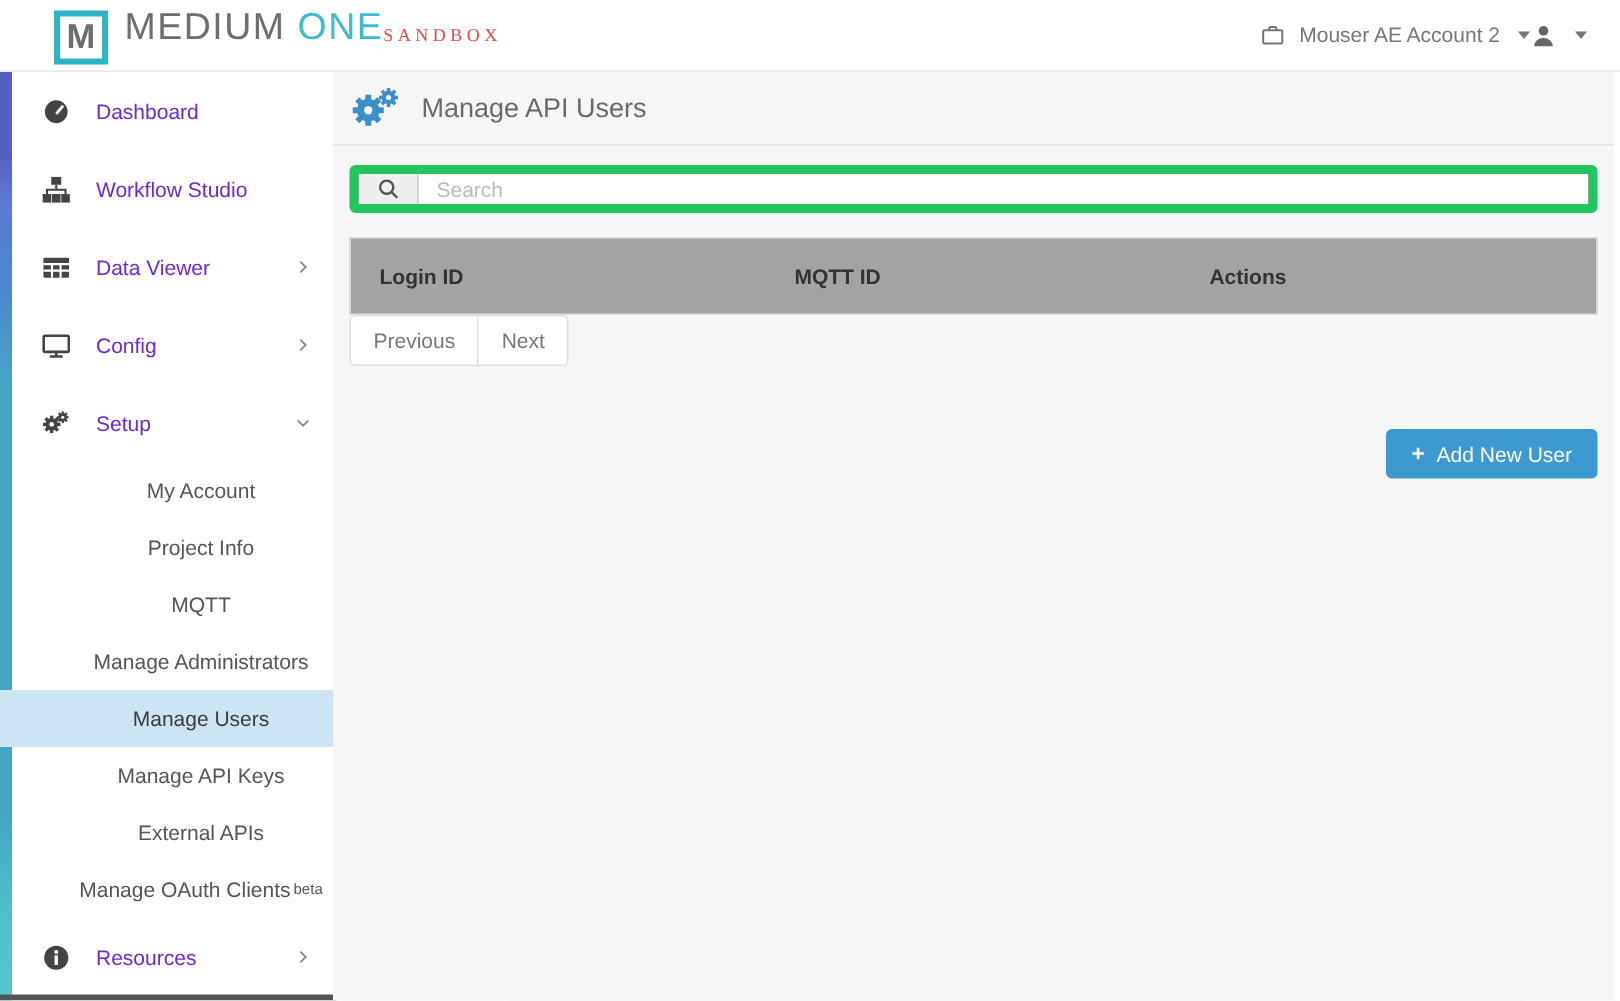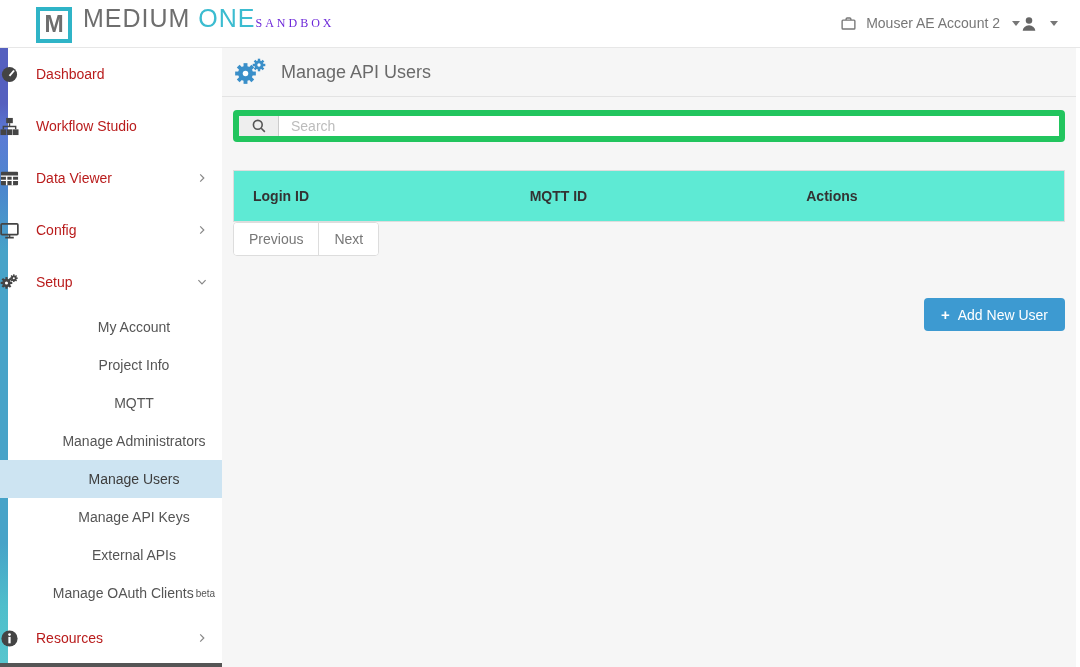--- a/index.html
+++ b/index.html
@@ -21,21 +21,21 @@
   .logo-box {
     width:36px; height:36px; border:4px solid #2fb4c7; background:#fff;
     display:flex; align-items:center; justify-content:center;
     font-weight:bold; font-size:23px; color:#6e6e6e; margin-top:2px;
   }
   .brand-text { display:flex; flex-direction:row; align-items:flex-end; }
   .brand-line { font-size:25px; letter-spacing:1px; color:#6e6e6e; line-height:26px; }
   .brand-line .accent { color:#3bbcd0; }
   .brand-tagline {
     font-family:"Liberation Serif", serif; font-size:12px; letter-spacing:3px;
-    color:#6d28d9; margin-top:2px;
+    color:#ef4444; margin-top:2px;
   }
   .nav-right { display:flex; align-items:flex-start; }
   .nav-widget { display:flex; align-items:center; gap:9px; color:#777; font-size:14px; cursor:pointer; }
   .caret-down {
     width:0; height:0; border-left:4.5px solid transparent; border-right:4.5px solid transparent;
     border-top:5px solid #777; margin-left:3px;
   }
 
   
   .sidebar {
@@ -45,21 +45,21 @@
   .side-strip {
     position:absolute; top:0; left:0; width:8px; height:100%;
     background:linear-gradient(180deg,
       #5560bf 0%, #5560bf 9%, #5b7bd5 14%, #4b87cd 23%, #47a3c8 33%,
       #47a3c8 80%, #4fbecb 90%, #57c6ce 100%);
   }
   .side-bottom-bar { position:absolute; bottom:0; left:0; width:224px; height:4px; background:#555; }
   .menu { position:absolute; top:0; left:0; width:100%; }
   .menu-item {
     position:relative; height:52px; display:flex; align-items:center;
-    cursor:pointer; color:#b91c1c; font-size:14px;
+    padding-left:28px; cursor:pointer; color:#6d28d9; font-size:14px;
   }
   .menu-item .mi-icon { width:19px; color:#444; margin-right:17px; flex:0 0 19px; }
   .menu-sub {
     position:relative; height:38px; display:flex; align-items:center;
     padding-left:44px; cursor:pointer; color:#555; font-size:14px;justify-content:center;
   }
   .menu-sub.selected { background:#cde4f2; color:#3d3d3d; }
   .chev { position:absolute; right:16px; color:#888; }
   .chev svg { width:12px; height:12px; }
   .chev.down svg { transform:rotate(90deg); }
@@ -86,21 +86,21 @@
   .search-addon {
     width:40px; background:#eee; border-right:1px solid #ccc;
     display:flex; align-items:center; justify-content:center; color:#555;
   }
   .search-input {
     flex:1; border:none; outline:none; padding:0 12px; font-size:14px;
     color:#555; background:#fff; font-family:"Liberation Sans", sans-serif;
   }
   .search-input::placeholder { color:#bcbcbc; }
 
-  .table-panel { margin-top:28px; background:#5eead4; border:1px solid #ddd; }
+  .table-panel { margin-top:16px; background:#a3a3a3; border:1px solid #ddd; }
   .table-header { display:flex; height:50px; align-items:center; }
   .th-cell { width:33.33%; padding-left:19px; font-size:14px; font-weight:bold; color:#333; }
 
   .pager {
     margin-top:0; display:inline-flex; background:#fff;
     border:1px solid #ddd; border-radius:4px; overflow:hidden;
   }
   .pager-btn {
     background:#fff; border:none; padding:8px 15px; font-size:14px; color:#777;
     cursor:pointer; font-family:"Liberation Sans", sans-serif;

